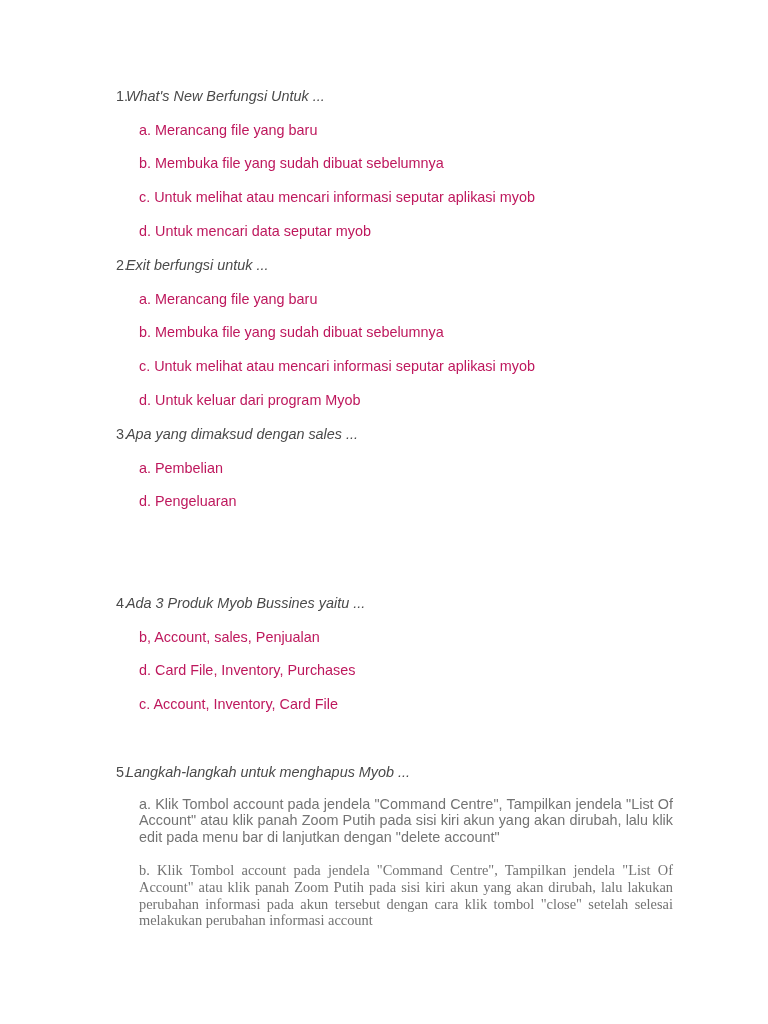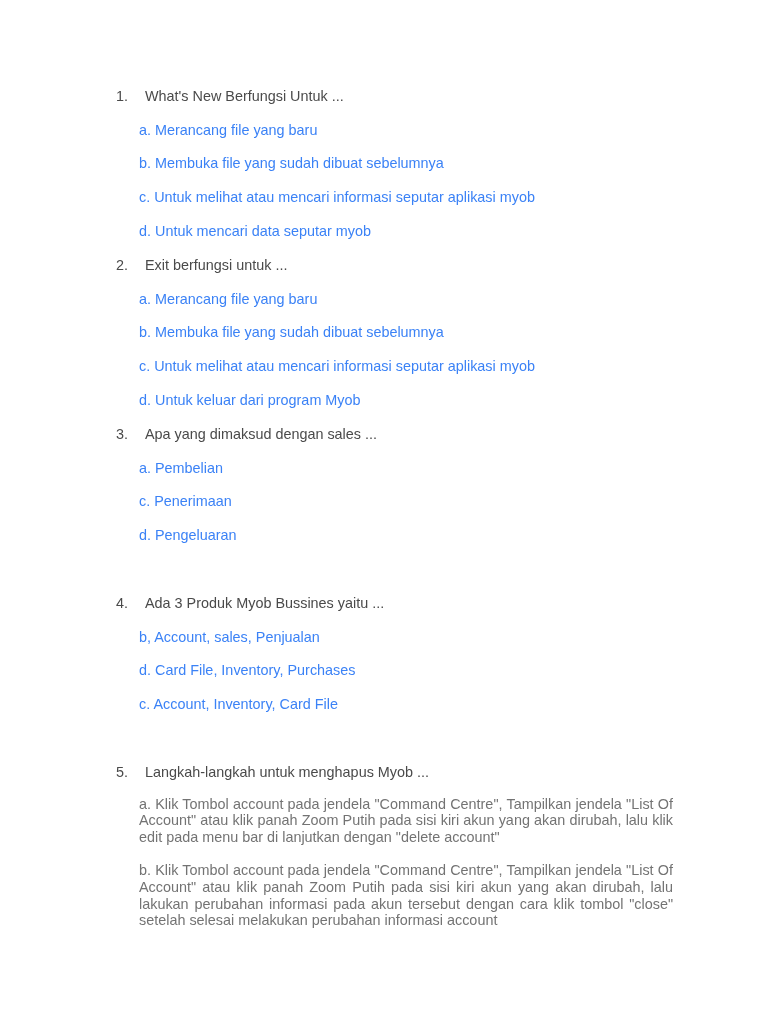--- a/index.html
+++ b/index.html
@@ -34,44 +34,46 @@
       line-height: 20px;
       white-space: nowrap;
     }
     .q-num {
       position: absolute;
       left: 0;
       top: 0;
     }
     .q-text {
       position: absolute;
-      left: 29px;
+      left: 10px;
       top: 0;
+      font-style: italic;
     }
     .opt {
       position: relative;
       margin-left: 23px;
       margin-top: 13.7px;
       height: 20px;
       line-height: 20px;
       white-space: nowrap;
-      color: #3b82f6;
+      color: #be185d;
     }
     .opt-long {
       position: relative;
       margin-left: 23px;
       margin-top: 13.7px;
       width: 534px;
       line-height: 16.8px;
       text-align: justify;
       white-space: normal;
       color: #737373;
     }
     .opt-long + .opt-long {
       margin-top: 16px;
+      font-family: Liberation Serif, serif;
     }
   </style>
 </head>
 <body>
 
 <div class="page">
 
   <div class="question" style="top:86px;">
     <div class="q-line">
       <span class="q-num">1.</span>
@@ -93,21 +95,20 @@
     <div class="opt">c. Untuk melihat atau mencari informasi seputar aplikasi myob</div>
     <div class="opt">d. Untuk keluar dari program Myob</div>
   </div>
 
   <div class="question" style="top:424px;">
     <div class="q-line">
       <span class="q-num">3.</span>
       <span class="q-text">Apa yang dimaksud dengan sales ...</span>
     </div>
     <div class="opt">a. Pembelian</div>
-    <div class="opt">c. Penerimaan</div>
     <div class="opt">d. Pengeluaran</div>
   </div>
 
   <div class="question" style="top:593px;">
     <div class="q-line">
       <span class="q-num">4.</span>
       <span class="q-text">Ada 3 Produk Myob Bussines yaitu ...</span>
     </div>
     <div class="opt">b, Account, sales, Penjualan</div>
     <div class="opt">d. Card File, Inventory, Purchases</div>

